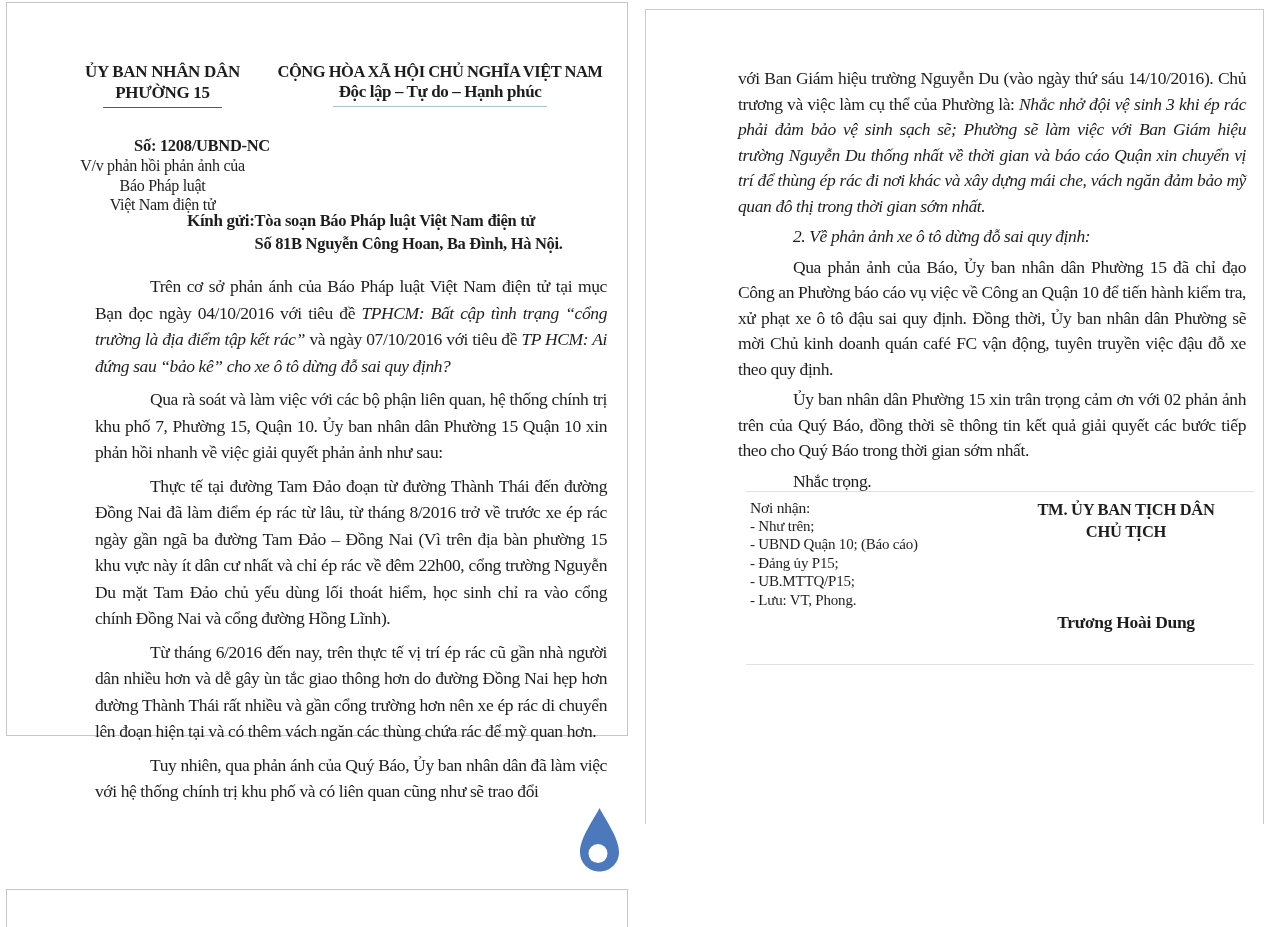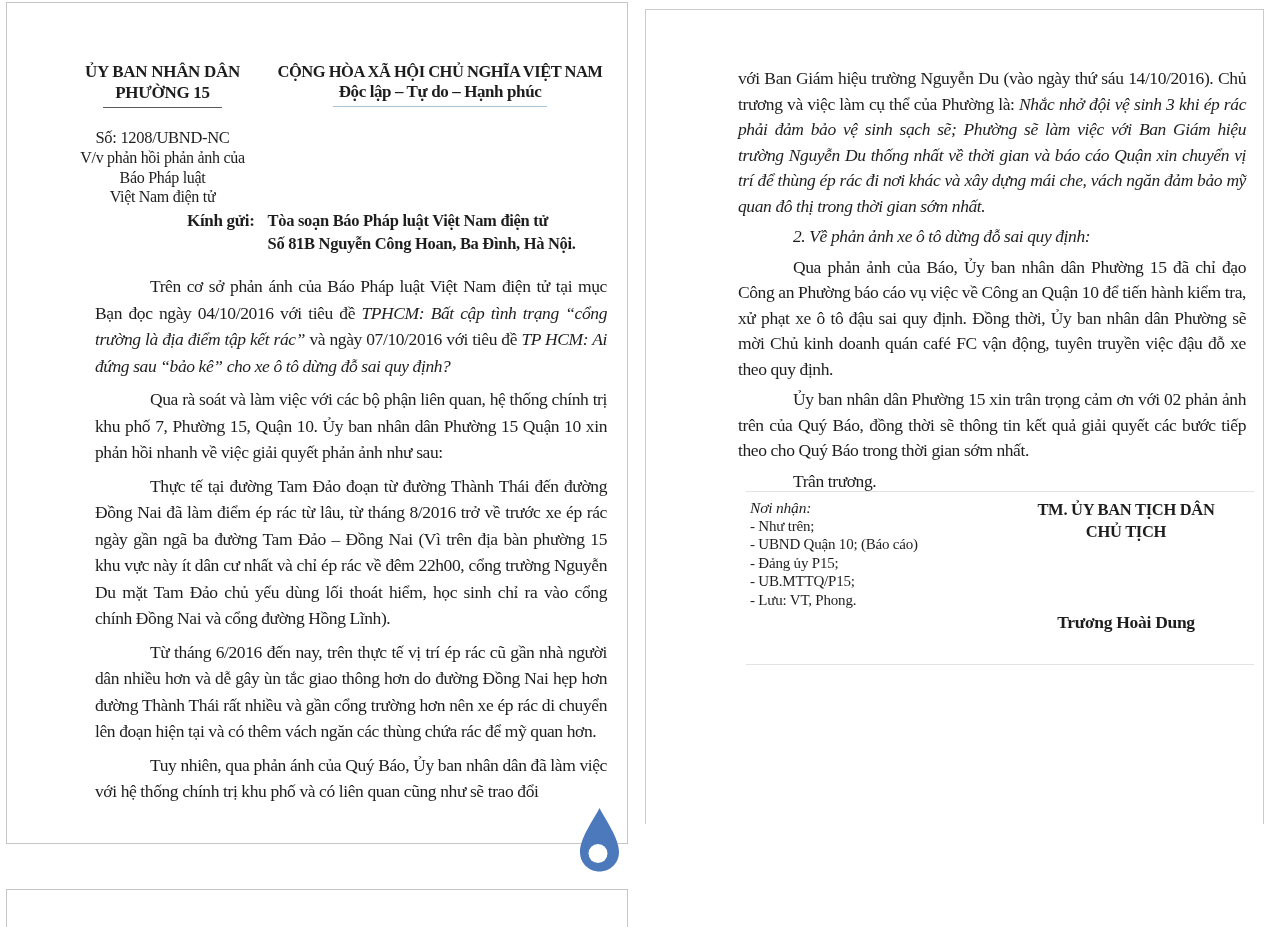--- a/index.html
+++ b/index.html
@@ -5,39 +5,39 @@
   * { margin:0; padding:0; box-sizing:border-box; }
   html,body { width:1280px; height:927px; }
   body {
     position:relative;
     background:#ffffff;
     overflow:hidden;
     font-family:"Liberation Serif","DejaVu Serif",serif;
     color:#1d1d1d;
   }
   .page { position:absolute; background:#ffffff; }
-  #page1 { left:6px; top:2px; width:622px; height:842px; border:1px solid #c6c6c6; }
+  #page1 { left:6px; top:2px; width:622px; height:734px; border:1px solid #c6c6c6; }
   #page2 { left:645px; top:9px; width:619px; height:815px; border:1px solid #cbcbcb; border-bottom:none; }
   #page3 { left:6px; top:889px; width:622px; height:60px; border:1px solid #c6c6c6; }
 
   
   .hdr-left { position:absolute; left:48px; top:58px; width:215px; text-align:center; }
   .org-line1 { font-weight:bold; font-size:17px; line-height:22px; letter-spacing:-0.3px; }
   .org-line2-wrap { display:inline-block; border-bottom:1.5px solid #5a5a5a; padding:0 12px 4px; }
   .org-line2 { font-weight:bold; font-size:17px; letter-spacing:-0.3px; }
-  .doc-no { font-weight:normal; font-size:16.5px; margin-top:20px; line-height:20px; letter-spacing:-0.3px; }
+  .doc-no { font-weight:bold; font-size:16.5px; margin-top:28px; line-height:20px; letter-spacing:-0.3px;text-align:right; }
   .subject { font-size:16px; line-height:19.5px; letter-spacing:-0.3px; }
 
   .hdr-right { position:absolute; left:258px; top:58px; width:350px; text-align:center; }
   .nat-line { font-weight:bold; font-size:16.5px; line-height:21px; letter-spacing:-0.5px; }
   .motto-wrap { display:inline-block; border-bottom:1.5px solid #a9c3d6; padding:0 6px 4px; }
   .motto { font-weight:bold; font-size:17px; letter-spacing:-0.4px; }
   .date-line { font-style:italic; font-size:17px; margin-top:7px; letter-spacing:-0.3px; }
 
-  .recipient { position:absolute; left:180px; top:206px; display:flex; gap:13px; }
+  .recipient { position:absolute; left:180px; top:206px; display:flex; }
   .recipient .label { font-weight:bold; font-size:17px; line-height:23px; letter-spacing:-0.3px; }
   .recipient .lines { font-weight:bold; font-size:16.5px; line-height:23px; letter-spacing:-0.3px; }
 
   
   .body1 { position:absolute; left:88px; top:270px; width:512px; }
   .body2 { position:absolute; left:92px; top:56px; width:508px; }
   .doc-body p {
     font-size:17.5px; letter-spacing:-0.4px;
     text-align:justify; text-indent:55px;
   }
@@ -48,21 +48,21 @@
   .noindent { text-indent:0 !important; }
   .closing { text-align:left !important; }
   .i { font-style:italic; }
 
   
   .rule { position:absolute; height:1px; background:#e2e2e2; }
   #rule1 { left:100px; top:481px; width:508px; }
   #rule2 { left:100px; top:654px; width:508px; }
 
   .noi-nhan { position:absolute; left:104px; top:488px; width:250px; }
-  .noi-nhan .nn-label { font-style:italic; font-size:15.5px; line-height:19px; letter-spacing:-0.2px; }
+  .noi-nhan .nn-label { font-size:15.5px; line-height:19px; letter-spacing:-0.2px; }
   .noi-nhan .nn-item { font-size:15px; line-height:18.4px; letter-spacing:-0.2px; }
 
   .sig-block { position:absolute; left:345px; top:489px; width:270px; text-align:center; }
   .sig-auth { font-weight:bold; font-size:16.5px; line-height:21.5px; letter-spacing:-0.3px; }
   .sig-name { font-weight:bold; font-size:17.5px; margin-top:70px; letter-spacing:-0.3px; }
 
   
   .drop { position:absolute; left:570px; top:804px; width:45px; height:66px; }
 </style>
 </head>
@@ -110,21 +110,21 @@
   </svg>
 </div>
 
 <div class="page" id="page2">
 
   <div class="body2 doc-body">
     <p class="noindent"><span>với Ban Giám hiệu trường Nguyễn Du (vào ngày thứ sáu 14/10/2016). Chủ trương và việc làm cụ thể của Phường là: </span><span class="i">Nhắc nhở đội vệ sinh 3 khi ép rác phải đảm bảo vệ sinh sạch sẽ; Phường sẽ làm việc với Ban Giám hiệu trường Nguyễn Du thống nhất về thời gian và báo cáo Quận xin chuyển vị trí để thùng ép rác đi nơi khác và xây dựng mái che, vách ngăn đảm bảo mỹ quan đô thị trong thời gian sớm nhất.</span></p>
     <p class="section-heading">2. Về phản ảnh xe ô tô dừng đỗ sai quy định:</p>
     <p>Qua phản ảnh của Báo, Ủy ban nhân dân Phường 15 đã chỉ đạo Công an Phường báo cáo vụ việc về Công an Quận 10 để tiến hành kiểm tra, xử phạt xe ô tô đậu sai quy định. Đồng thời, Ủy ban nhân dân Phường sẽ mời Chủ kinh doanh quán café FC vận động, tuyên truyền việc đậu đỗ xe theo quy định.</p>
     <p>Ủy ban nhân dân Phường 15 xin trân trọng cảm ơn với 02 phản ảnh trên của Quý Báo, đồng thời sẽ thông tin kết quả giải quyết các bước tiếp theo cho Quý Báo trong thời gian sớm nhất.</p>
-    <p class="closing">Trân trương.</p>
+    <p class="closing">Nhắc trọng.</p>
   </div>
 
   <div class="rule" id="rule1"></div>
 
   <div class="noi-nhan">
     <div class="nn-label">Nơi nhận:</div>
     <div class="nn-item">- Như trên;</div>
     <div class="nn-item">- UBND Quận 10; (Báo cáo)</div>
     <div class="nn-item">- Đảng ủy P15;</div>
     <div class="nn-item">- UB.MTTQ/P15;</div>

